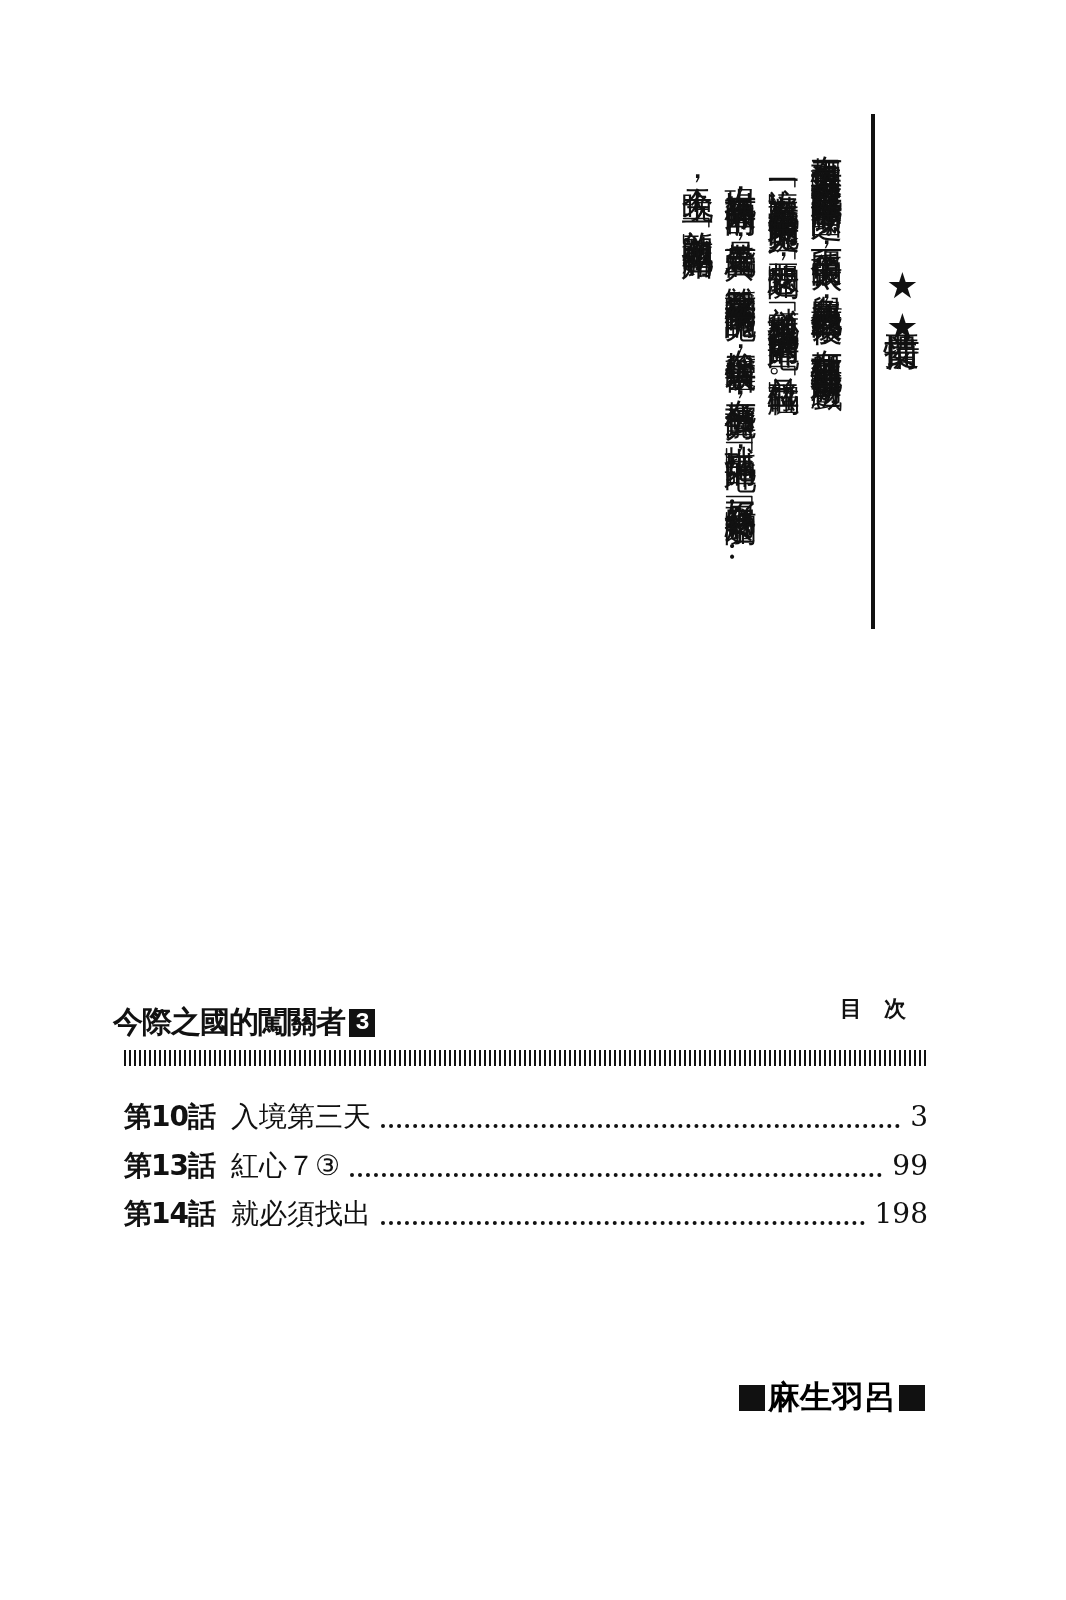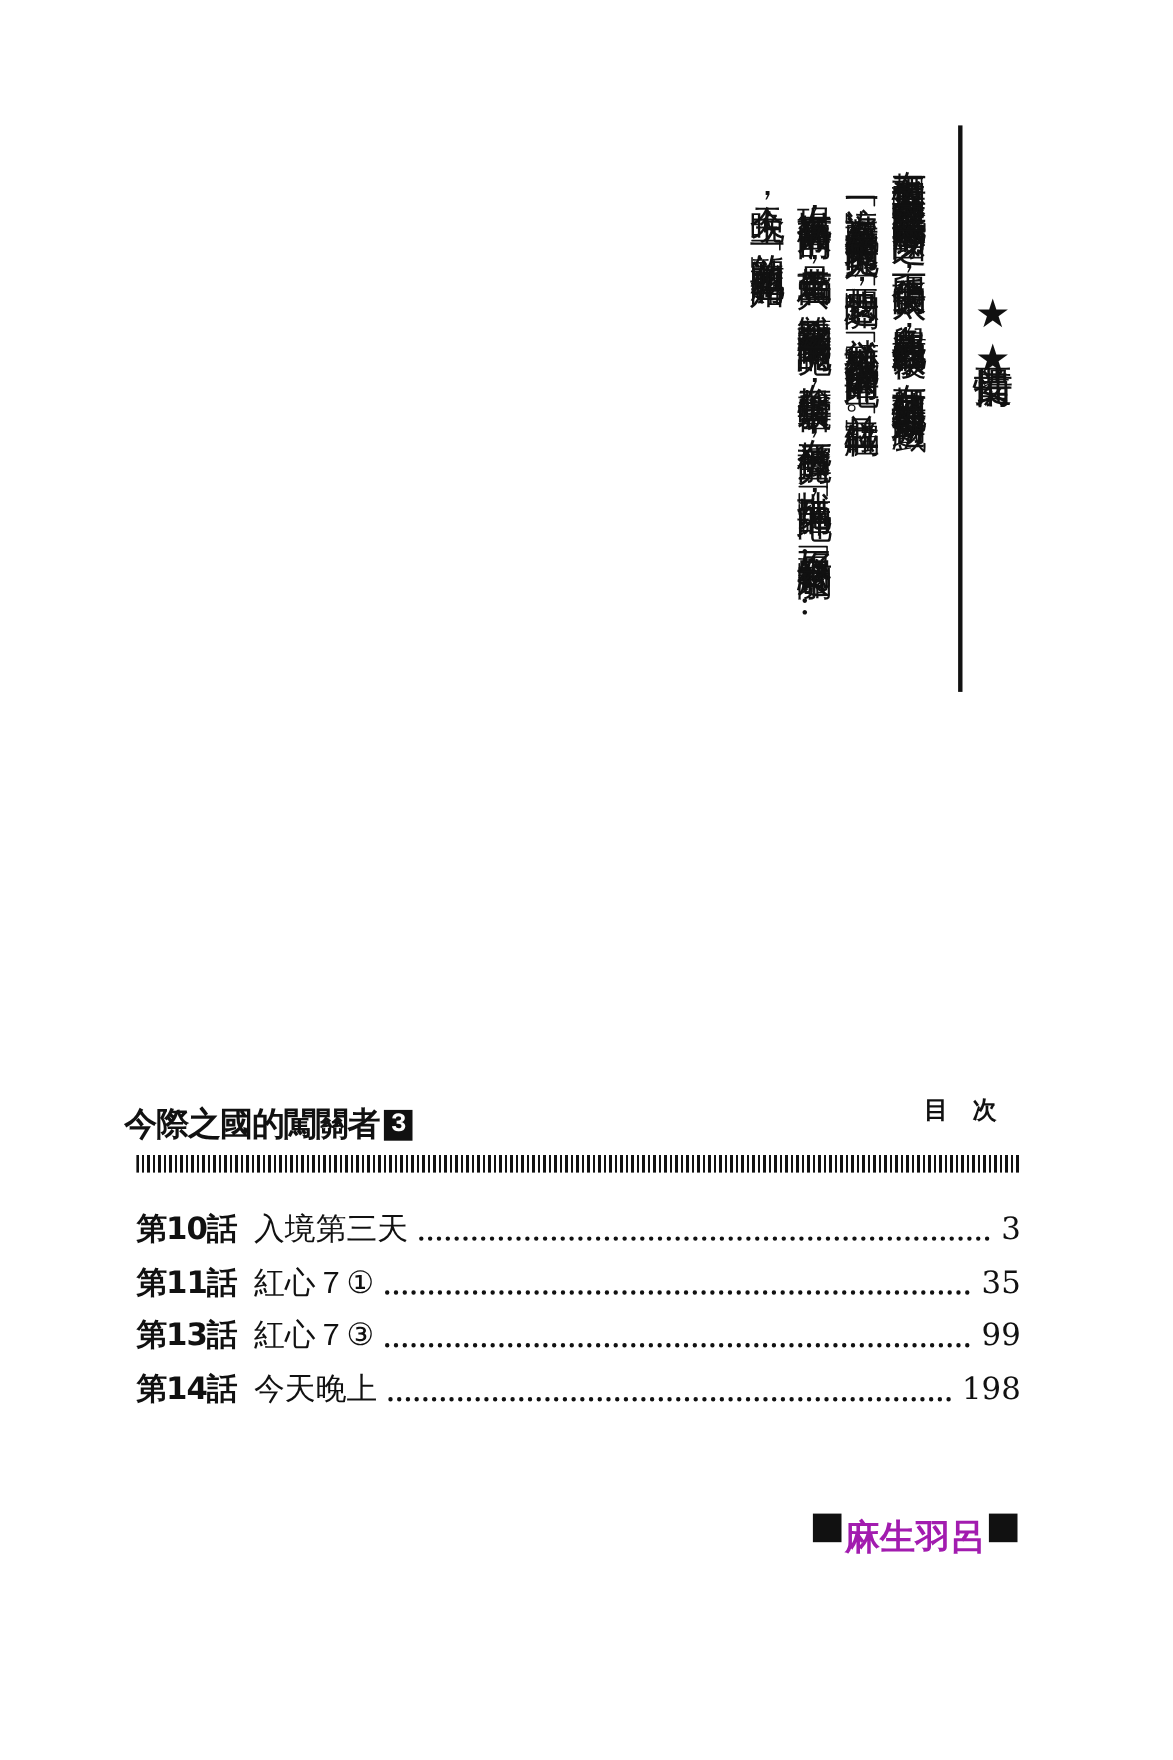--- a/index.html
+++ b/index.html
@@ -102,22 +102,22 @@
     align-self: center;
     transform: translateY(4px);
   }
   .toc-page { font-family: "DejaVu Serif", serif; font-size: 28px; }
   .author {
     position: absolute;
     right: 138px; top: 1376px;
     font-family: "DejaVu Sans", sans-serif;
     font-weight: bold;
     font-size: 32px;
-    color: #a21caf;
-    display: flex; align-items: flex-start;
+    color: #000000;
+    display: flex; align-items: center;
   }
   .author-square { display: inline-block; width: 26px; height: 26px; background: #111; margin: 0 3px; }
 </style>
 </head>
 <body>
 
 <div class="synopsis-heading">★前情提要★</div>
 <div class="synopsis-rule"></div>
 <div class="synopsis-body">
   <p>有栖良平誤入只要不在「遊戲」中獲勝就無法存活的「今際之國」。留下受傷的張太，與負責照顧他的紫吹後，有栖與苅部特地去參加新一場「遊戲」。</p>
@@ -134,34 +134,28 @@
 <div class="barcode-rule"></div>
 
 <div class="toc-list">
   <div class="toc-row">
     <span class="toc-num">第10話</span>
     <span class="toc-name">入境第三天</span>
     <span class="toc-leader"></span>
     <span class="toc-page">3</span>
   </div>
   <div class="toc-row">
-    <span class="toc-num">第11話</span>
-    <span class="toc-name">紅心７①</span>
-    <span class="toc-leader"></span>
-    <span class="toc-page">35</span>
-  </div>
-  <div class="toc-row">
     <span class="toc-num">第13話</span>
     <span class="toc-name">紅心７③</span>
     <span class="toc-leader"></span>
     <span class="toc-page">99</span>
   </div>
   <div class="toc-row">
     <span class="toc-num">第14話</span>
-    <span class="toc-name">今天晚上</span>
+    <span class="toc-name">就必須找出</span>
     <span class="toc-leader"></span>
     <span class="toc-page">198</span>
   </div>
 </div>
 
 <div class="author">
   <span class="author-square"></span>
   <span>麻生羽呂</span>
   <span class="author-square"></span>
 </div>

